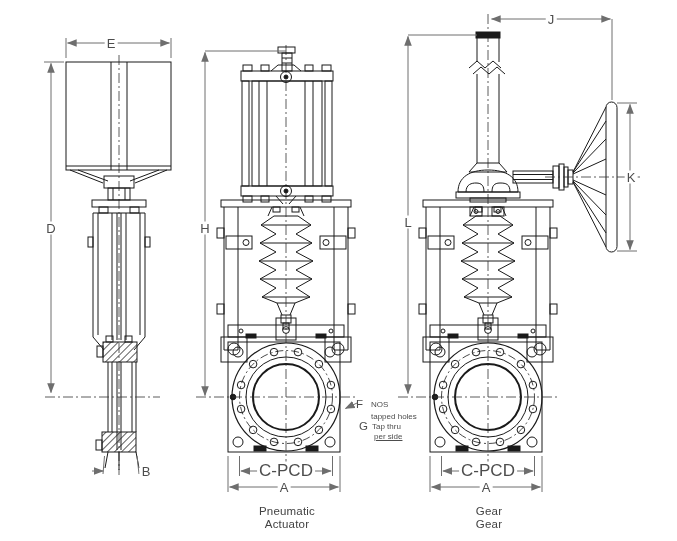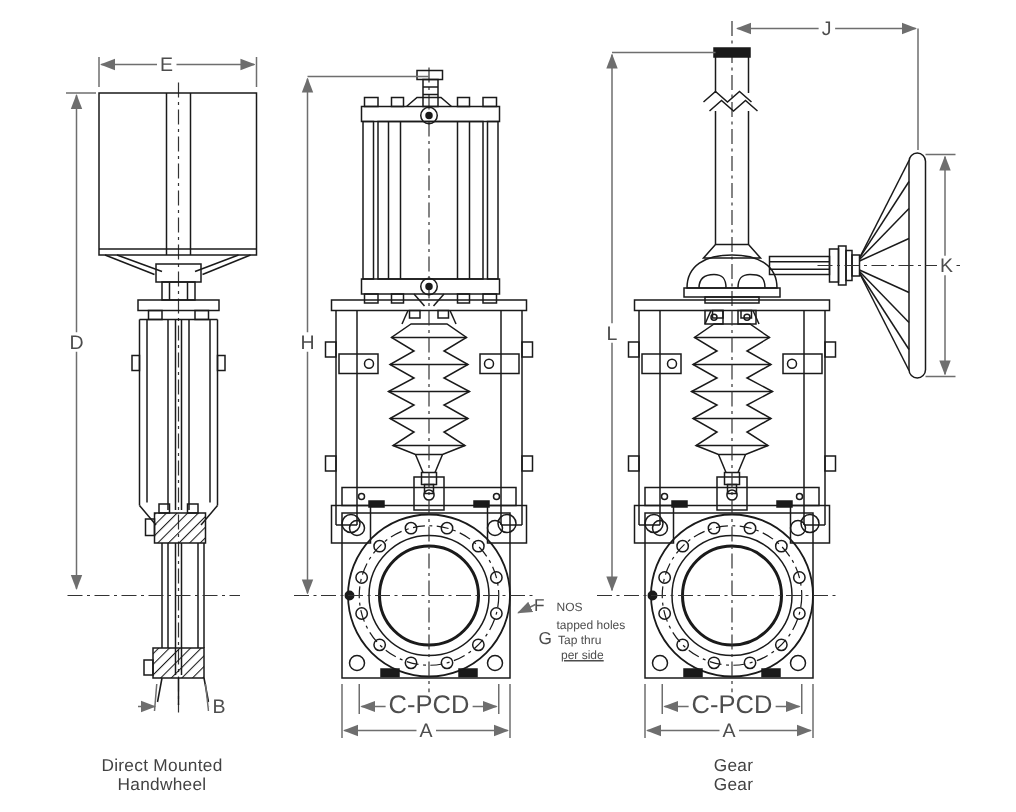--- a/index.html
+++ b/index.html
@@ -331,22 +331,22 @@
 <span class="fg" style="left:359px;top:421px;">G</span>
 <span class="note" style="left:372px;top:422px;text-align:center;">Tap thru</span>
 <span class="note" style="left:374px;top:432px;text-decoration:underline;">per side</span>
 
 <span class="lbl" style="left:551px;top:19px;">J</span>
 <span class="lbl" style="left:631px;top:177px;">K</span>
 <span class="lbl" style="left:408px;top:222px;">L</span>
 <span class="lbl small" style="left:488px;top:470px;">C-PCD</span>
 <span class="lbl" style="left:486px;top:487px;">A</span>
 
-<div class="caption" style="left:108px;top:518px;">
-  <div>Direct Mounted</div>
-  <div>Handwheel</div>
+<div class="caption" style="left:287px;top:518px;">
+  <div>Pneumatic</div>
+  <div>Actuator</div>
 </div>
 <div class="caption" style="left:489px;top:518px;">
   <div>Gear</div>
   <div>Gear</div>
 </div>
 
 </div>
 
 </body></html>

